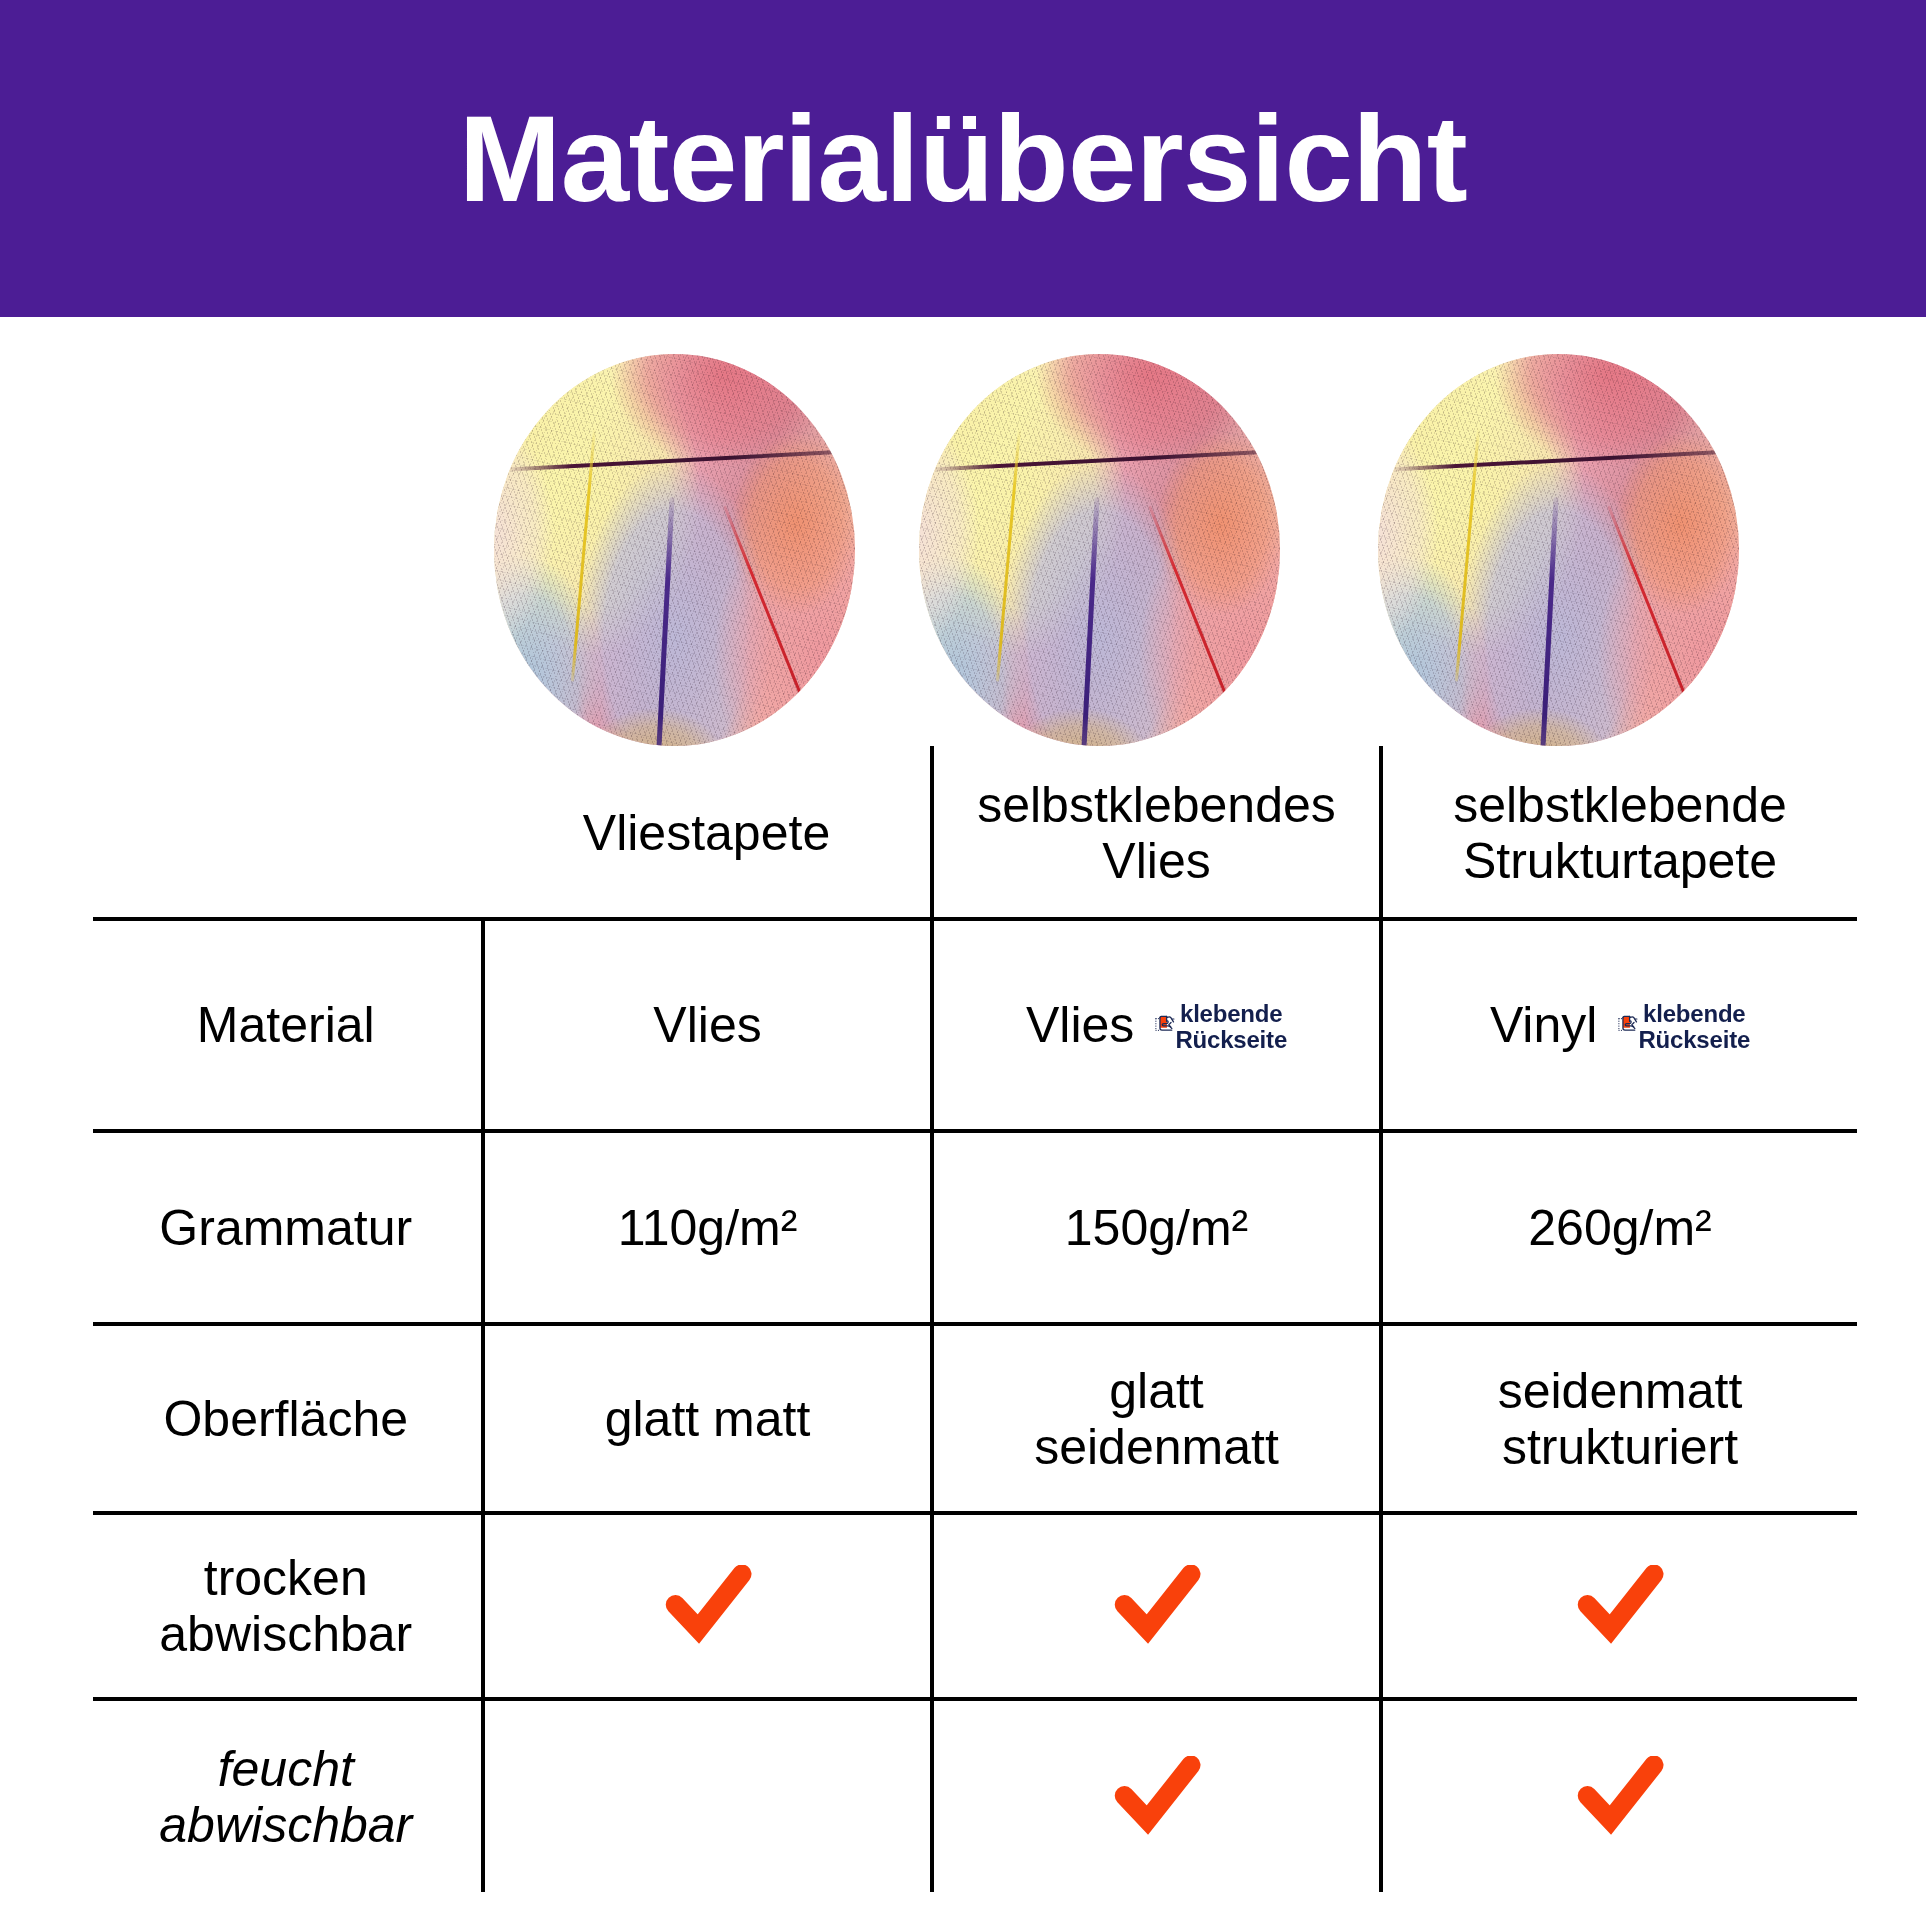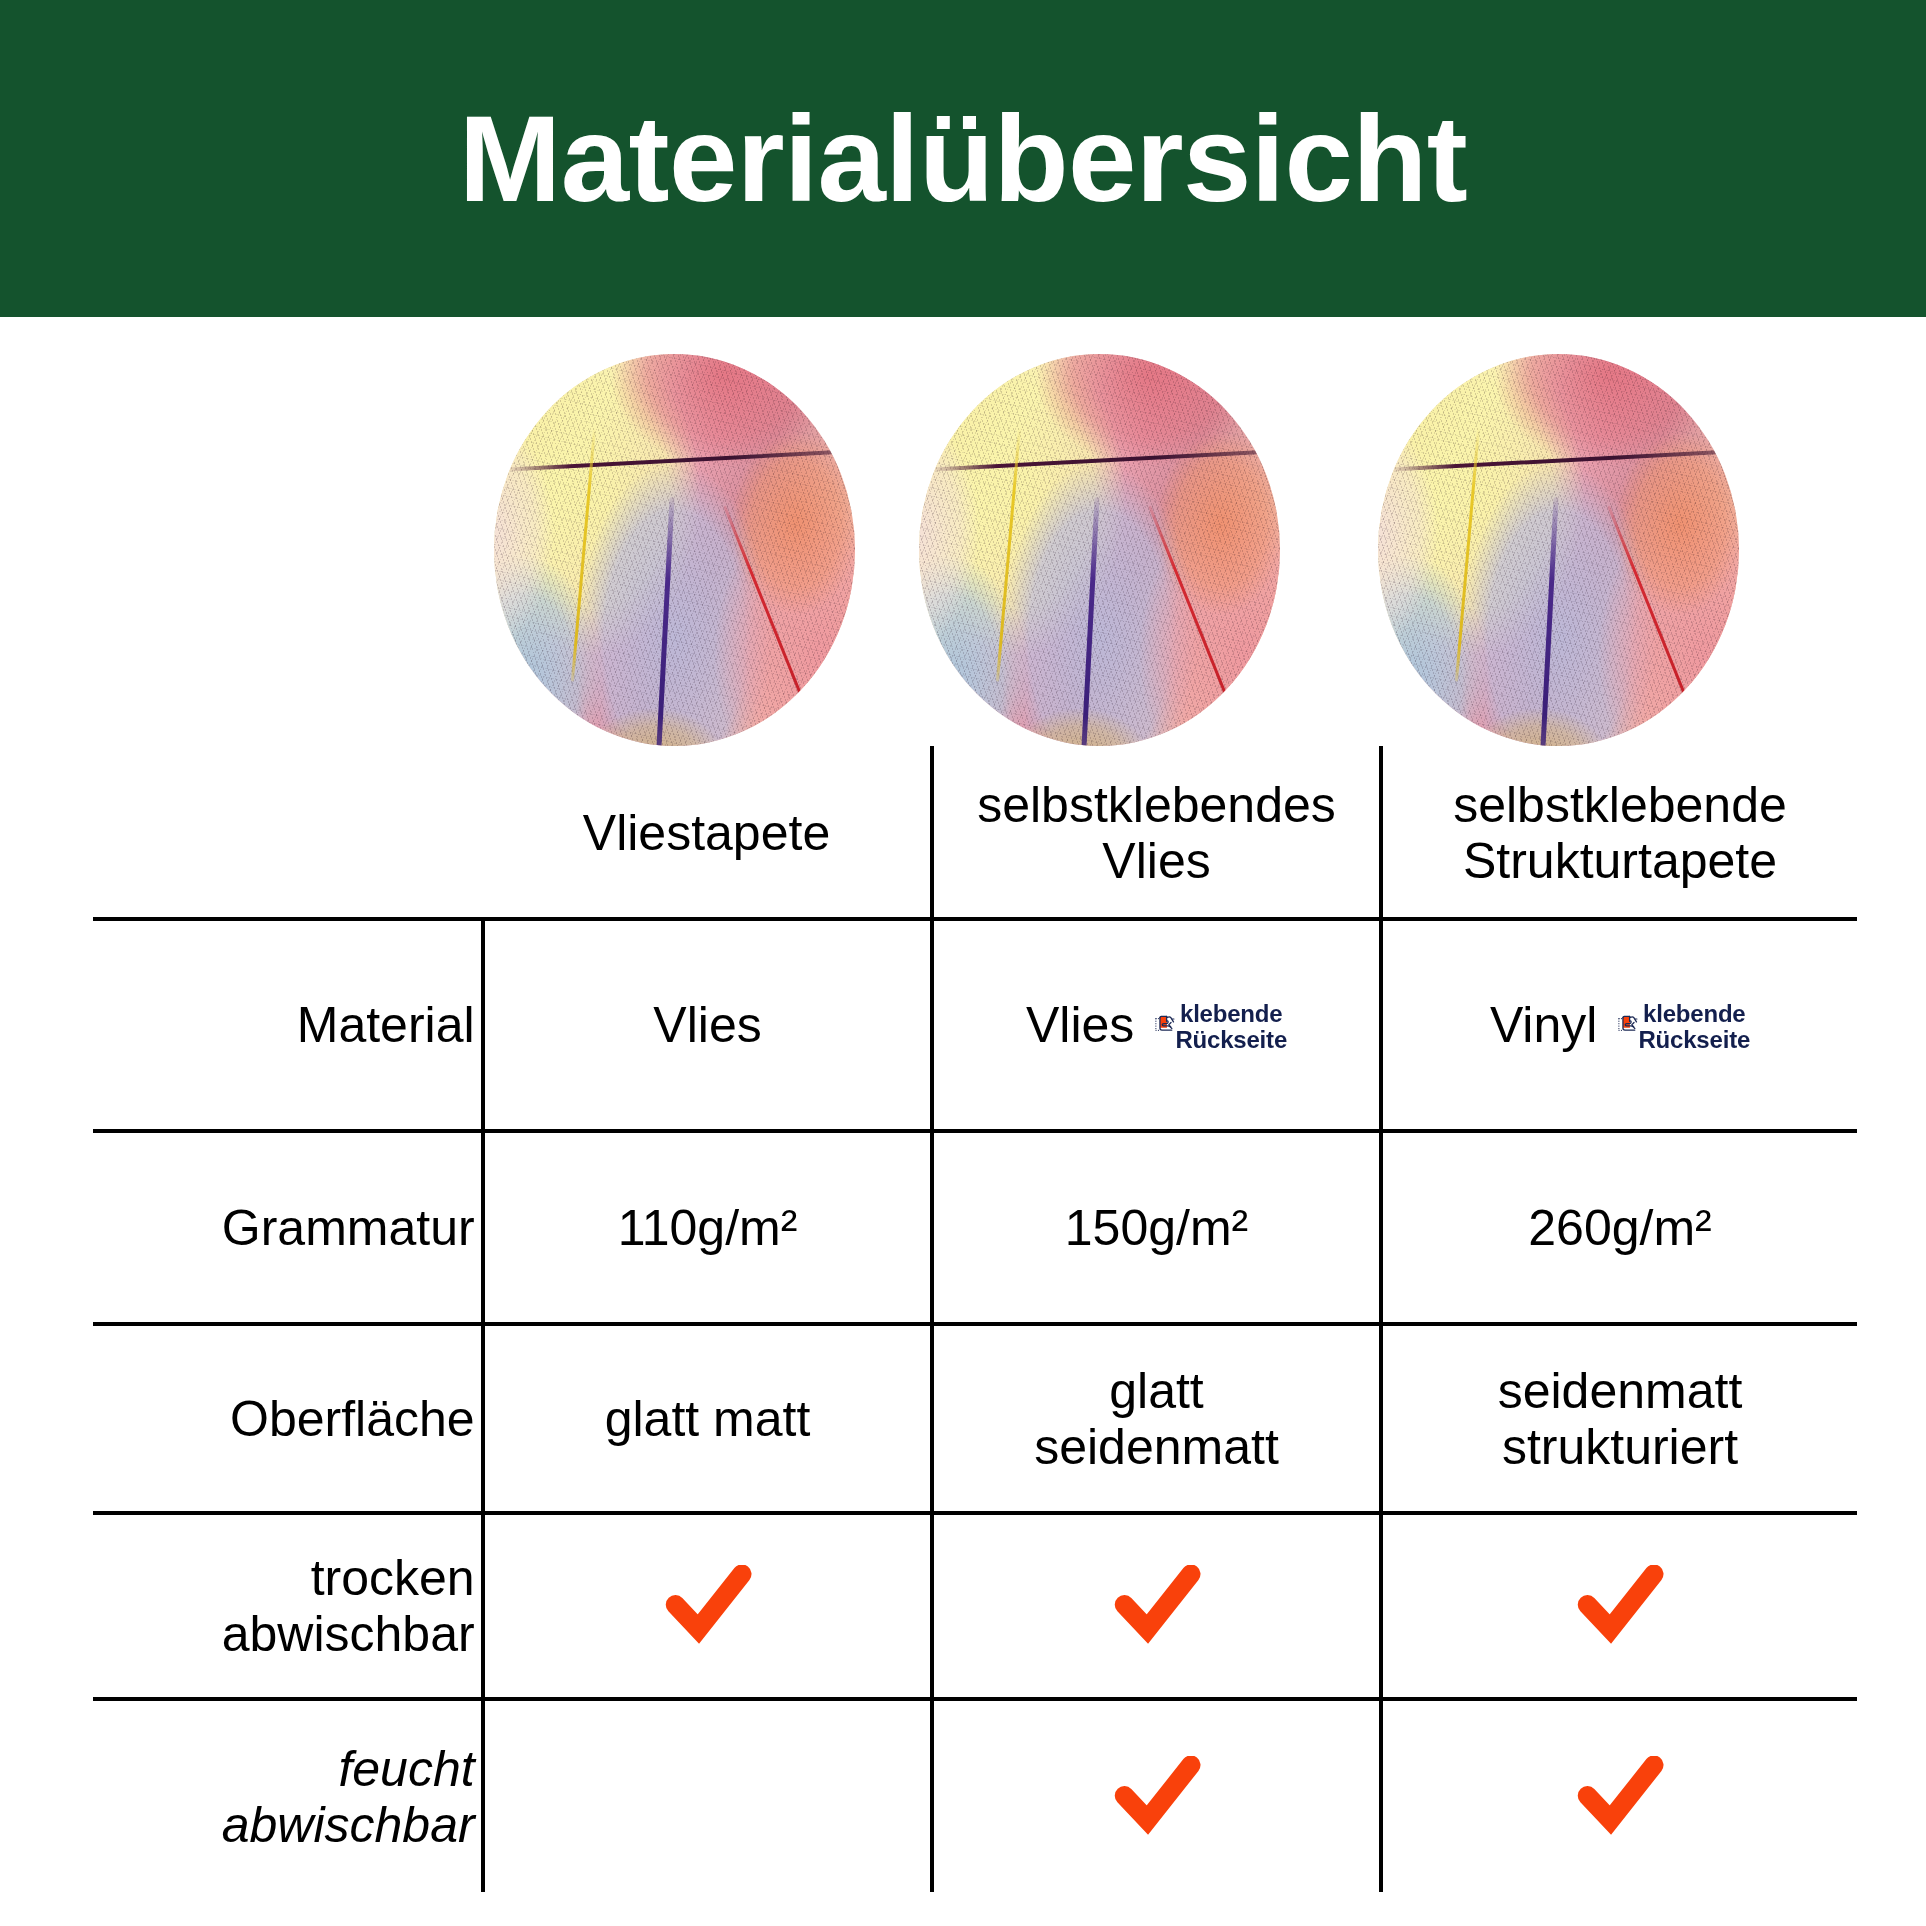--- a/index.html
+++ b/index.html
@@ -19,21 +19,21 @@
     height: 1926px;
     background: #ffffff;
   }
 
   
   .header-bar {
     position: absolute;
     left: 0; top: 0;
     width: 1926px;
     height: 317px;
-    background: #14532d;
+    background: #4c1d95;
     display: flex;
     align-items: center;
     justify-content: center;
   }
   .header-title {
     color: #ffffff;
     font-size: 123px;
     font-weight: bold;
     letter-spacing: -0.6px;
     line-height: 1;
@@ -181,21 +181,21 @@
     font-size: 50px;
     color: #000000;
     line-height: 1.12;
     text-align: center;
     border-right: 4.5px solid #000000;
     border-bottom: 4.5px solid #000000;
   }
   table.matrix td:last-child { border-right: none; }
   table.matrix tr:last-child td { border-bottom: none; }
   table.matrix td.rowlabel {
-    text-align: right;
+    text-align: center;
     padding-left: 3.9px;
     padding-right: 6.4px;
   }
 
   tr.hdr td {
     height: 173px;
     vertical-align: middle;
     font-size: 50px;
     padding-top: 3.9px;
   }

